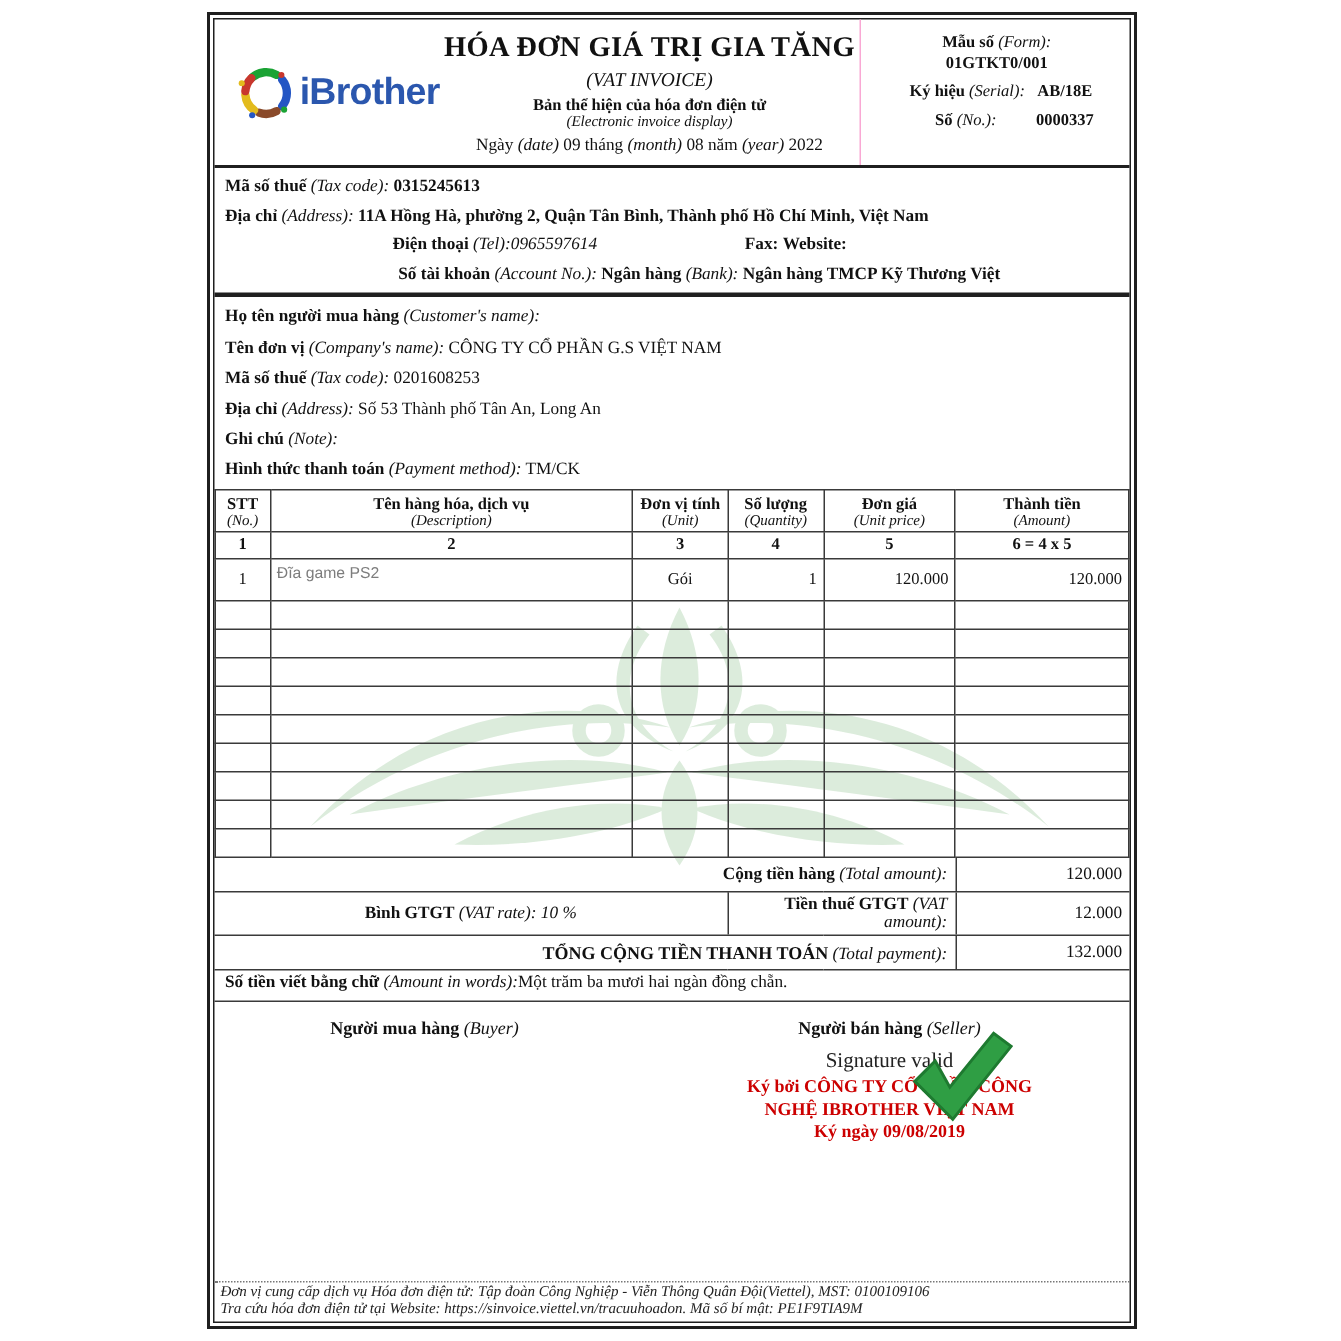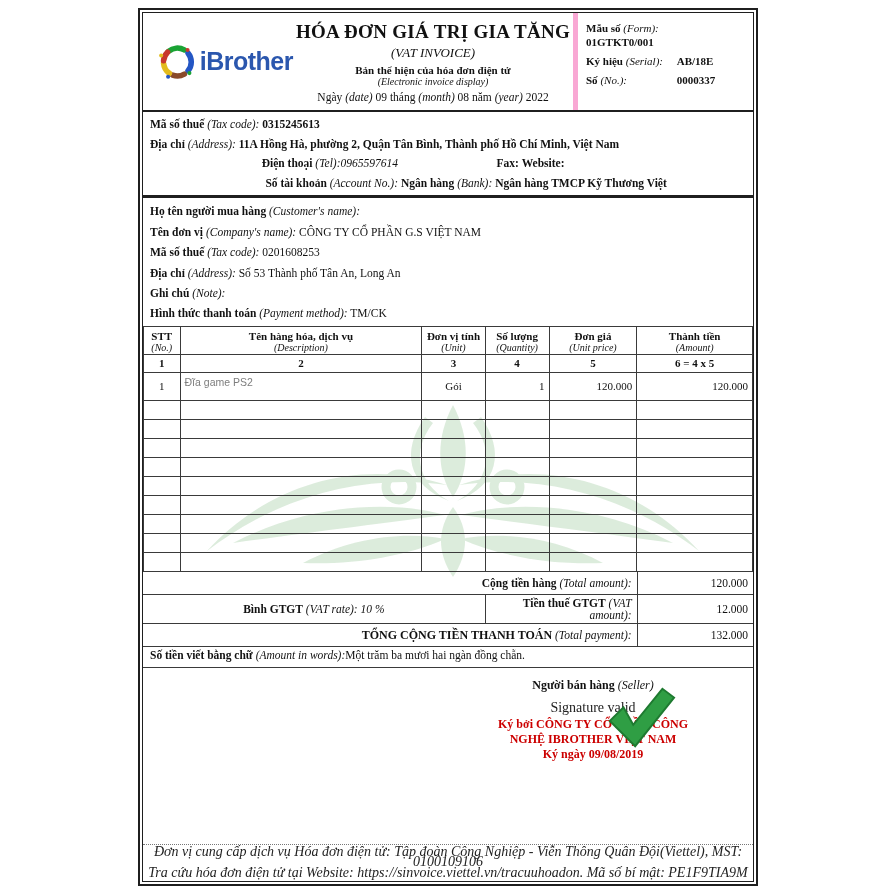--- a/index.html
+++ b/index.html
@@ -23,21 +23,21 @@
   .hdr { display:flex; height:99px; border-bottom:2px solid #1f1f1f; flex:none; }
   .logo-area { width:150px; flex:none; display:flex; align-items:center; padding-left:14px; }
   .brand-name { font-family:"Liberation Sans", sans-serif; font-weight:bold; font-size:25px; color:#2b57ae; margin-left:2px; letter-spacing:-.5px; }
   .hdr-center { flex:1; text-align:center; padding-top:8px; }
   .doc-title { font-size:19px; font-weight:bold; letter-spacing:.3px; }
   .doc-subtitle { font-size:13px; font-style:italic; margin-top:2px; }
   .doc-note { font-size:11px; font-weight:bold; margin-top:3px; }
   .doc-note-en { font-size:10px; font-style:italic; }
   .date-line { font-size:11.5px; margin-top:4px; }
   .date-line i { font-style:italic; }
-  .form-box { width:180px; flex:none; border-left:5px solid #f9a8d4; padding:8px 6px 0 8px; font-size:11px; line-height:14px; }
+  .form-box { width:180px; flex:none; border-left:1px solid #f9a8d4; padding:8px 6px 0 8px; font-size:11px; line-height:14px;text-align:center; }
   .form-box .row { margin-bottom:5px; }
   .form-box b { font-weight:bold; }
   .form-box i { font-style:italic; font-weight:normal; }
   .fb-val { font-weight:bold; }
   .fb-inline { display:inline-block; min-width:88px; }
 
   
   .sect { padding:3px 7px 2px 7px; font-size:11.5px; flex:none; }
   .sect .frow { line-height:19.6px; white-space:nowrap; }
   .sect b { font-weight:bold; }
@@ -78,21 +78,21 @@
   .sig-buyer { position:absolute; left:0; top:10px; width:280px; text-align:center; font-size:12px; }
   .sig-seller { position:absolute; left:330px; top:10px; width:240px; text-align:center; font-size:12px; }
   .sig-area b { font-weight:bold; }
   .sig-area i { font-style:italic; font-weight:normal; }
   .stamp { position:absolute; left:310px; top:32px; width:280px; text-align:center; }
   .stamp-title { font-size:14px; color:#222; }
   .stamp-red { font-size:12px; font-weight:bold; line-height:15px; margin-top:1px; }
   .check-mark { position:absolute; left:462px; top:18px; }
 
   
-  .page-footer { flex:none; border-top:1px dotted #777; padding:2px 4px 3px 4px; text-align:center; font-size:14px; font-style:italic; line-height:10.5px; color:#222; }
+  .page-footer { flex:none; border-top:1px dotted #777; padding:2px 4px 3px 4px; font-size:10px; font-style:italic; line-height:10.5px; color:#222; }
 </style>
 </head>
 <body>
 
 <div class="invoice-outer">
 <div class="invoice">
 
   <svg class="watermark" width="520" height="190" viewBox="0 0 520 190">
     <g fill="#d7e9d7">
       <path d="M260 14 C 243 46, 243 80, 260 106 C 277 80, 277 46, 260 14 Z"></path>
@@ -396,20 +396,24 @@
     </tr>
   </tbody>
       </table>
 
   <div class="words-row">
     <b>Số tiền viết bằng chữ</b>
     <i>(Amount in words):</i><span>Một trăm ba mươi hai ngàn đồng chẵn.</span>
   </div>
 
   <div class="sig-area">
+    <div class="sig-buyer">
+      <b>Người mua hàng</b>
+      <i>(Buyer)</i>
+    </div>
     <div class="sig-seller">
       <b>Người bán hàng</b>
       <i>(Seller)</i>
     </div>
     <div class="stamp">
       <div class="stamp-title">Signature valid</div>
       <div class="stamp-red" style="color:#cc0000;">
         <div>Ký bởi CÔNG TY CỔ PHẦN CÔNG</div>
         <div>NGHỆ IBROTHER VIỆT NAM</div>
         <div>Ký ngày 09/08/2019</div>

